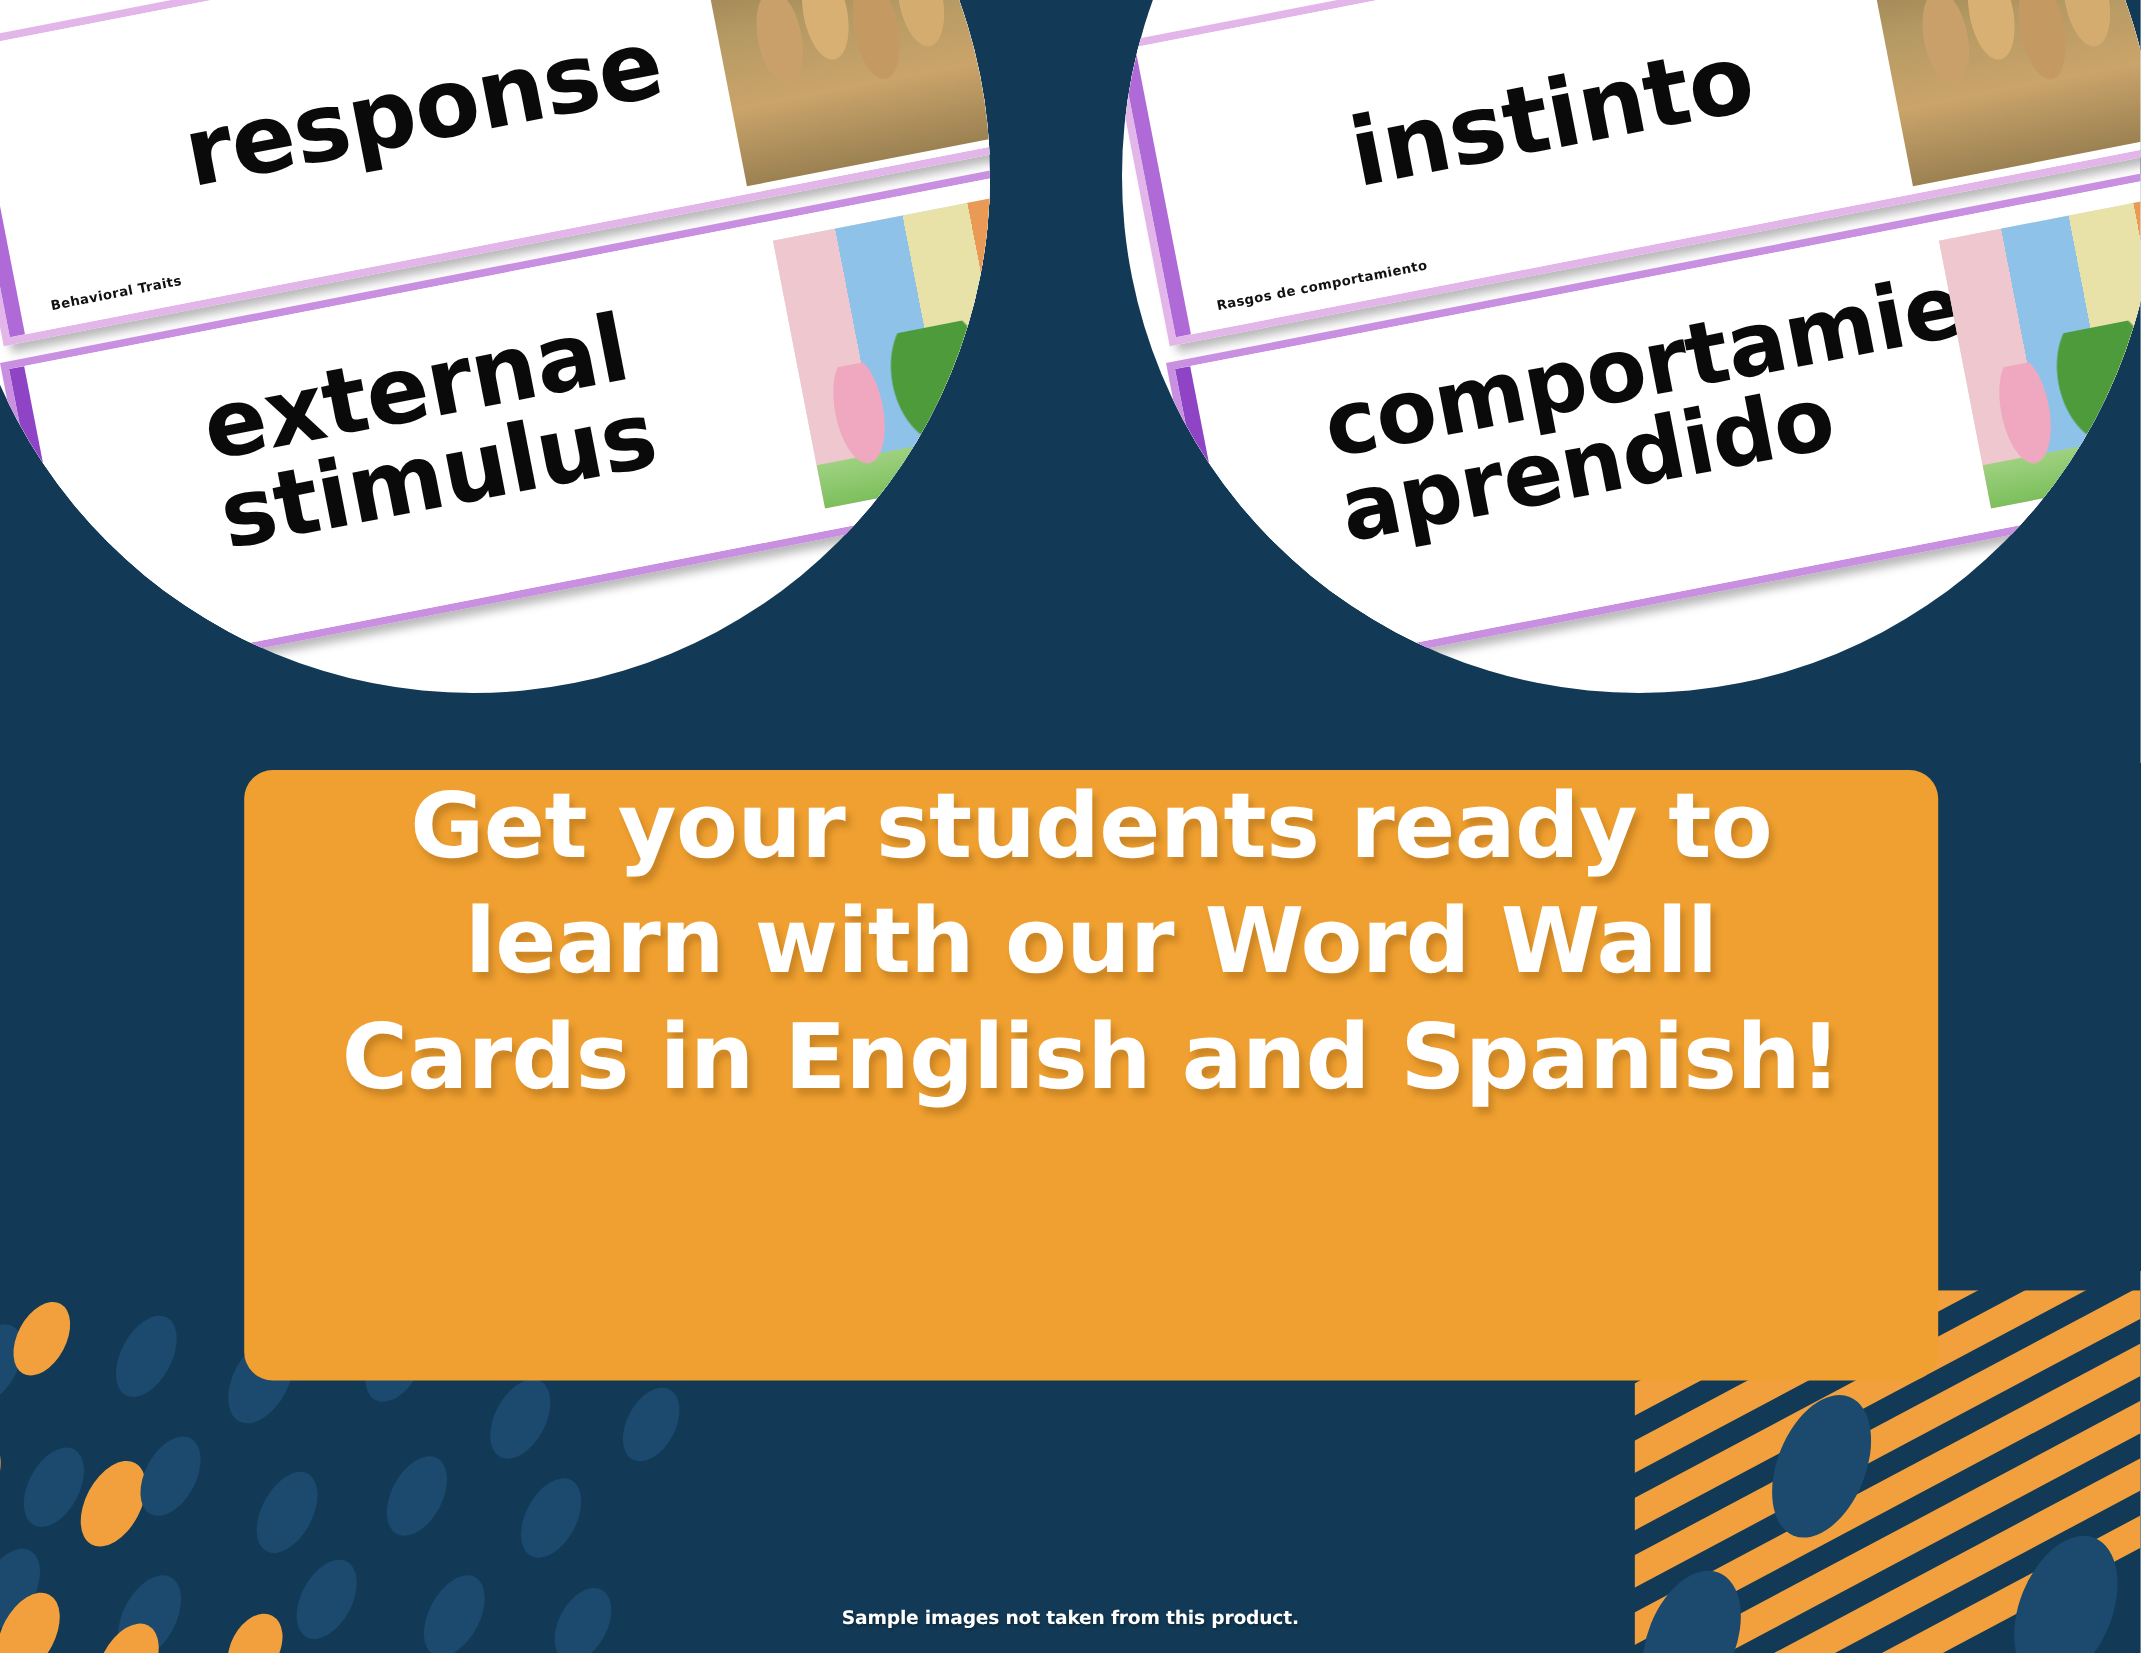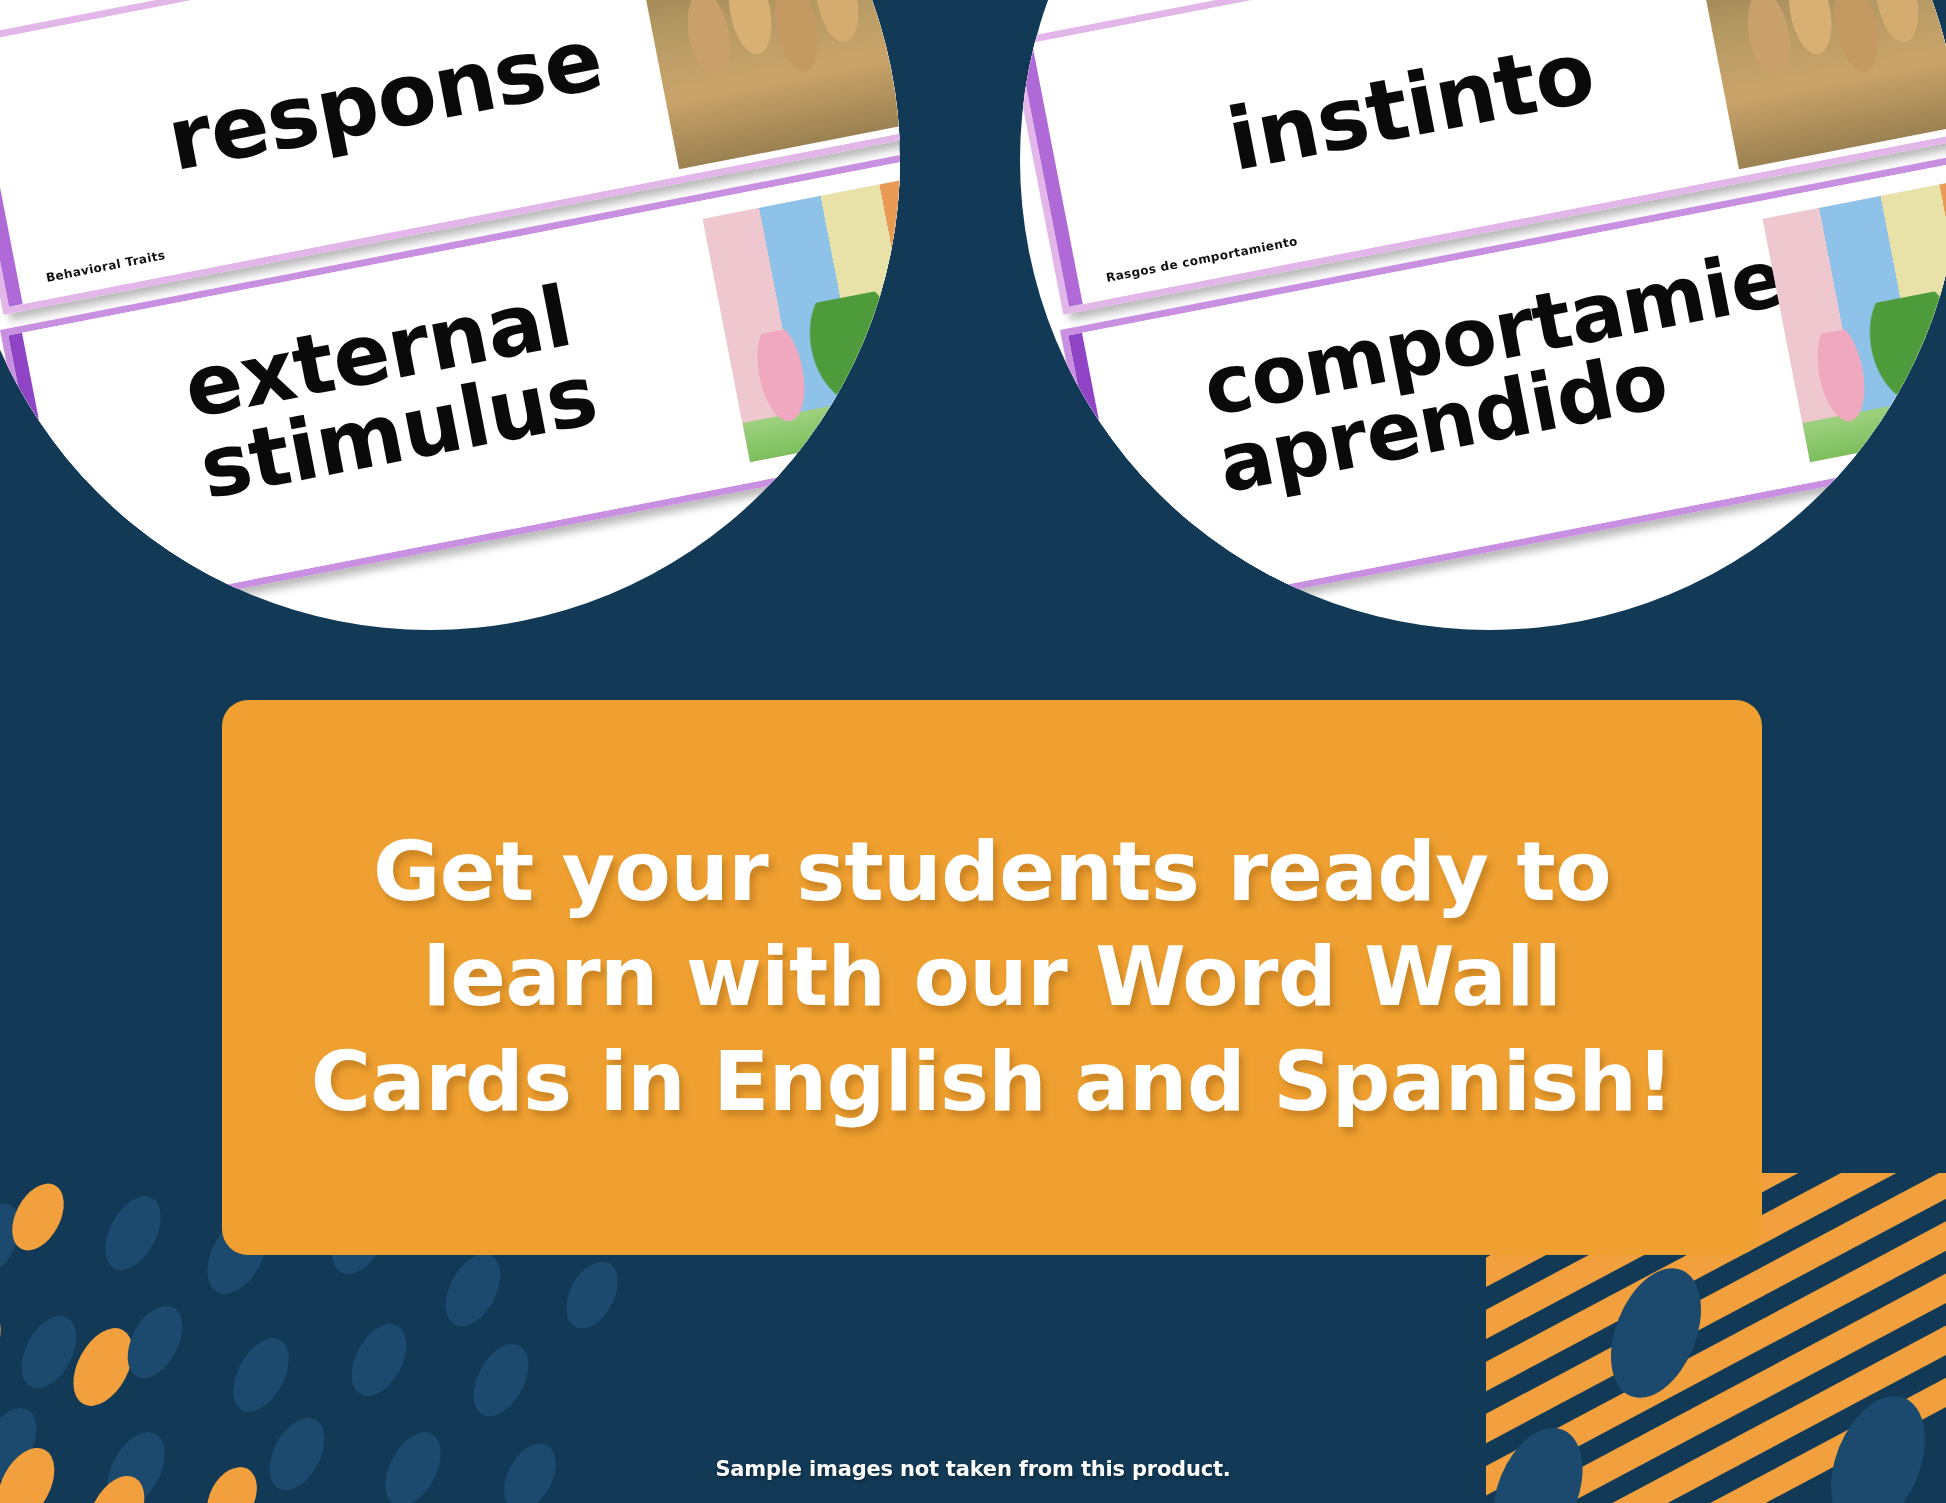--- a/index.html
+++ b/index.html
@@ -114,21 +114,21 @@
   }
 
   
   #banner {
     position: absolute;
     left: 222px; top: 700px;
     width: 1540px; height: 555px;
     background: #EFA030;
     border-radius: 26px;
     display: flex;
-    align-items: center;
+    align-items: flex-start;
     justify-content: center;
     text-align: center;
   }
   #banner-text {
     font-family: "DejaVu Sans", sans-serif;
     font-weight: bold;
     font-size: 82px;
     line-height: 1.28;
     color: #ffffff;
     letter-spacing: -0.5px;
@@ -136,21 +136,21 @@
     padding: 0 60px;
   }
 
   
   #footer-note {
     position: absolute;
     left: 0; right: 0; bottom: 22px;
     text-align: center;
     font-family: "DejaVu Sans", sans-serif;
     font-weight: bold;
-    font-size: 21px;
+    font-size: 17px;
     color: #ffffff;
     letter-spacing: -0.2px;
     text-shadow: 1px 2px 3px rgba(0,0,0,0.35);
   }
 </style>
 </head>
 <body>
 
 <div id="stage">
 

